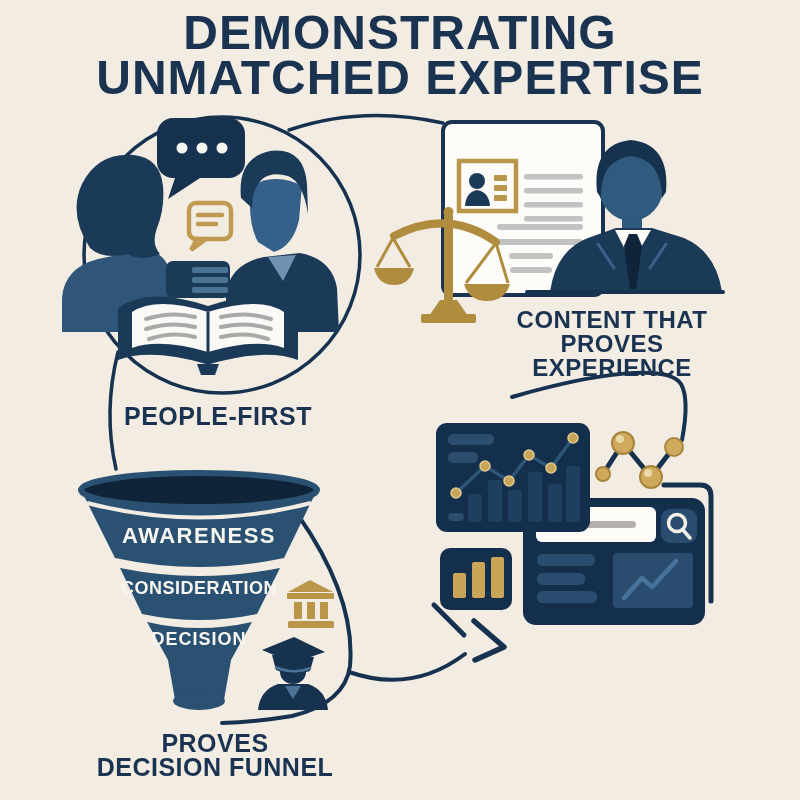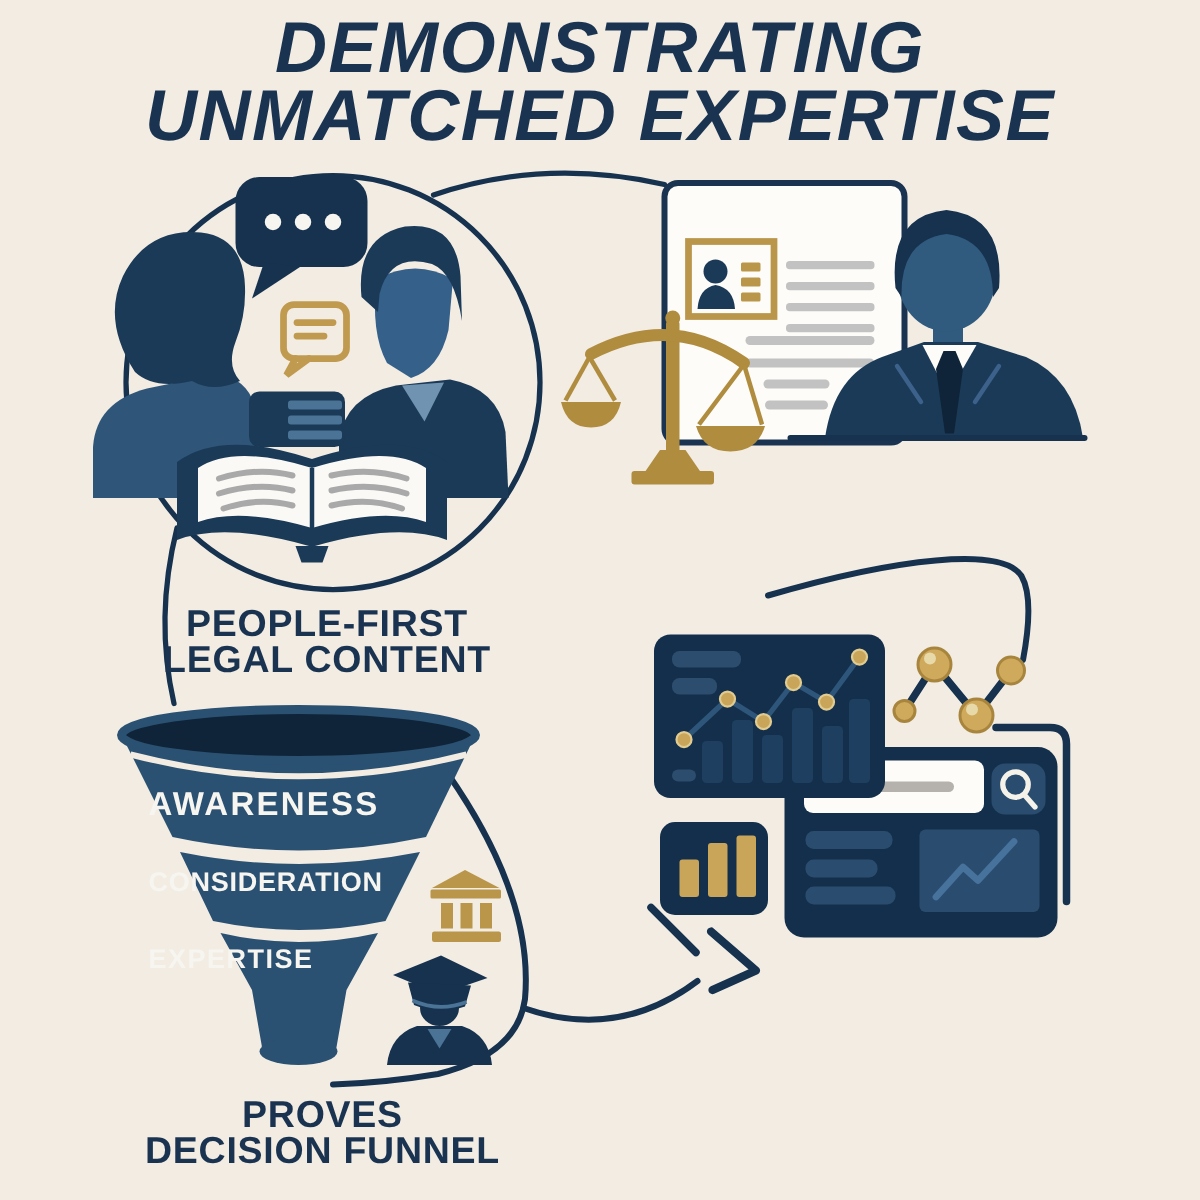--- a/index.html
+++ b/index.html
@@ -1,26 +1,26 @@
 <!DOCTYPE html>
 <html><head>
 <meta charset="utf-8">
 <style>
   html,body{margin:0;padding:0;background:#f2ece3;}
   .canvas{position:relative;width:800px;height:800px;background:#f2ece3;overflow:hidden;
           font-family:"Liberation Sans",sans-serif;}
   .art{position:absolute;left:0;top:0;}
   .label{position:absolute;font-weight:bold;color:#1a3350;text-align:center;letter-spacing:0.5px;}
-  .title{top:10px;left:0;width:800px;font-size:48px;line-height:45px;letter-spacing:1px;font-style:italic;}
+  .title{top:10px;left:0;width:800px;font-size:48px;line-height:45px;letter-spacing:1px;}
   .lbl-people{top:404px;left:58px;width:320px;font-size:25px;line-height:24px;}
   .lbl-case{top:308px;left:492px;width:240px;font-size:24px;line-height:24px;}
   .lbl-strategic{top:638px;left:505px;width:200px;font-size:25px;line-height:25px;}
   .lbl-funnel{top:731px;left:55px;width:320px;font-size:25px;line-height:24px;}
   .lbl-casestudy{top:127px;left:443px;width:160px;font-size:21px;letter-spacing:0.5px;}
-  .stage{position:absolute;left:99px;width:200px;color:#f7f5f0;font-weight:bold;}
+  .stage{position:absolute;left:99px;width:200px;color:#f7f5f0;font-weight:bold;text-align:center;}
   .stage1{top:523px;font-size:22px;letter-spacing:1.5px;}
   .stage2{top:578px;font-size:18px;letter-spacing:0.5px;}
   .stage3{top:629px;font-size:18px;letter-spacing:1px;}
 </style>
 </head>
 <body>
 
 <div class="canvas">
 
 <svg class="art" width="800" height="800" viewBox="0 0 800 800">
@@ -243,27 +243,30 @@
 </svg>
 
 <div class="label title">
   <div>DEMONSTRATING</div>
   <div>UNMATCHED EXPERTISE</div>
 </div>
 
 
 <div class="label lbl-people">
   <div>PEOPLE-FIRST</div>
-  <div>LEGAL CONTENT</div>
-</div>
-
+</div>
+
+<div class="label lbl-case">
+  <div>CONTENT THAT</div>
+  <div>PROVES EXPERIENCE</div>
+</div>
 
 <div class="stage stage1">AWARENESS</div>
 <div class="stage stage2">CONSIDERATION</div>
-<div class="stage stage3">EXPERTISE</div>
+<div class="stage stage3">DECISION</div>
 
 
 <div class="label lbl-funnel">
   <div>PROVES</div>
   <div>DECISION FUNNEL</div>
 </div>
 
 </div>
 
 </body></html>

